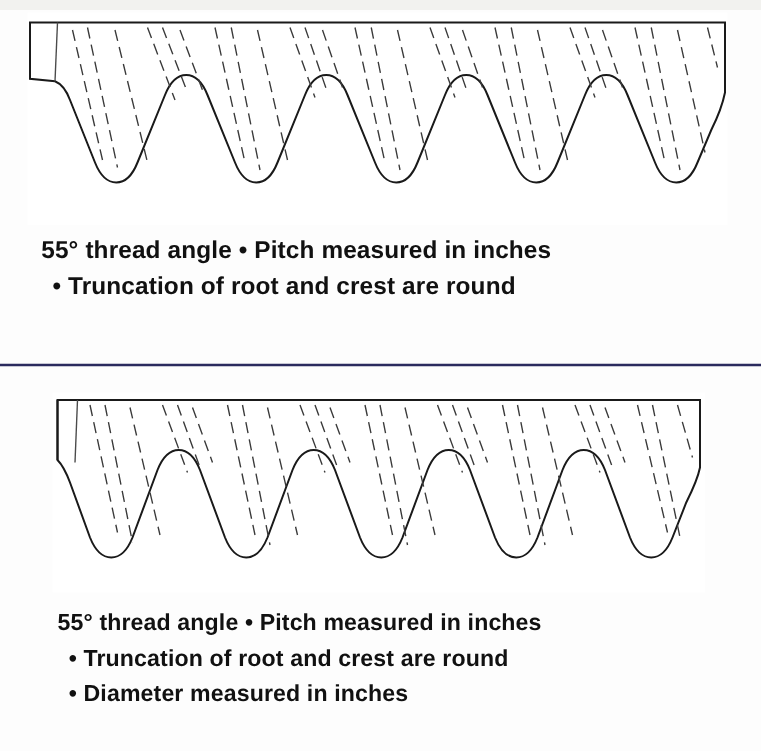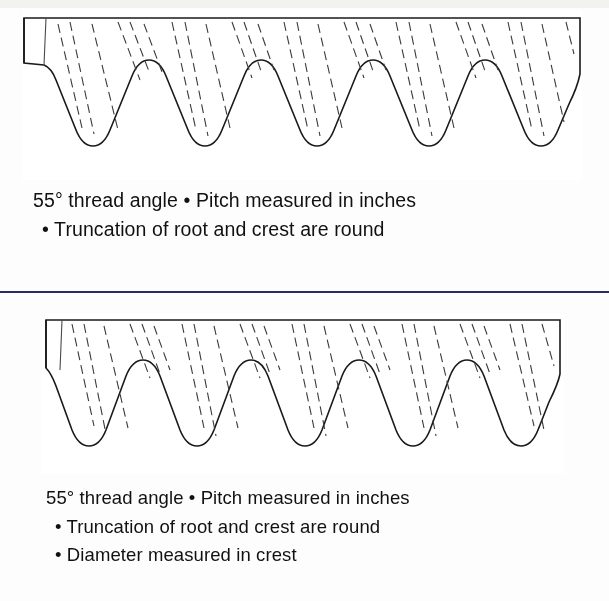--- a/index.html
+++ b/index.html
@@ -18,20 +18,21 @@
   .page {
     position: absolute;
     inset: 0;
     background: #fdfdfd;
   }
   
   .panel {
     position: absolute;
     left: 0;
     width: 565px;
+    font-weight: bold;
   }
   #panel-top { top: 0; height: 295px; }
   #panel-bottom { top: 296px; height: 305px; }
 
   .divider {
     position: absolute;
     left: 0;
     top: 291px;
     width: 609px;
     height: 2px;
@@ -242,17 +243,17 @@
           <path d="M468,10 L492,112"></path>
           <path d="M480,10 L502,116"></path>
           <path d="M500,10 L512,52"></path>
         </g>
       </svg>
     </div>
 
     <div class="caption" id="caption-bottom">
       <div class="line">55° thread angle • Pitch measured in inches</div>
       <div class="line bullet-line">• Truncation of root and crest are round</div>
-      <div class="line bullet-line">• Diameter measured in crest</div>
+      <div class="line bullet-line">• Diameter measured in inches</div>
     </div>
   </div>
 
 </div>
 
 </body></html>

